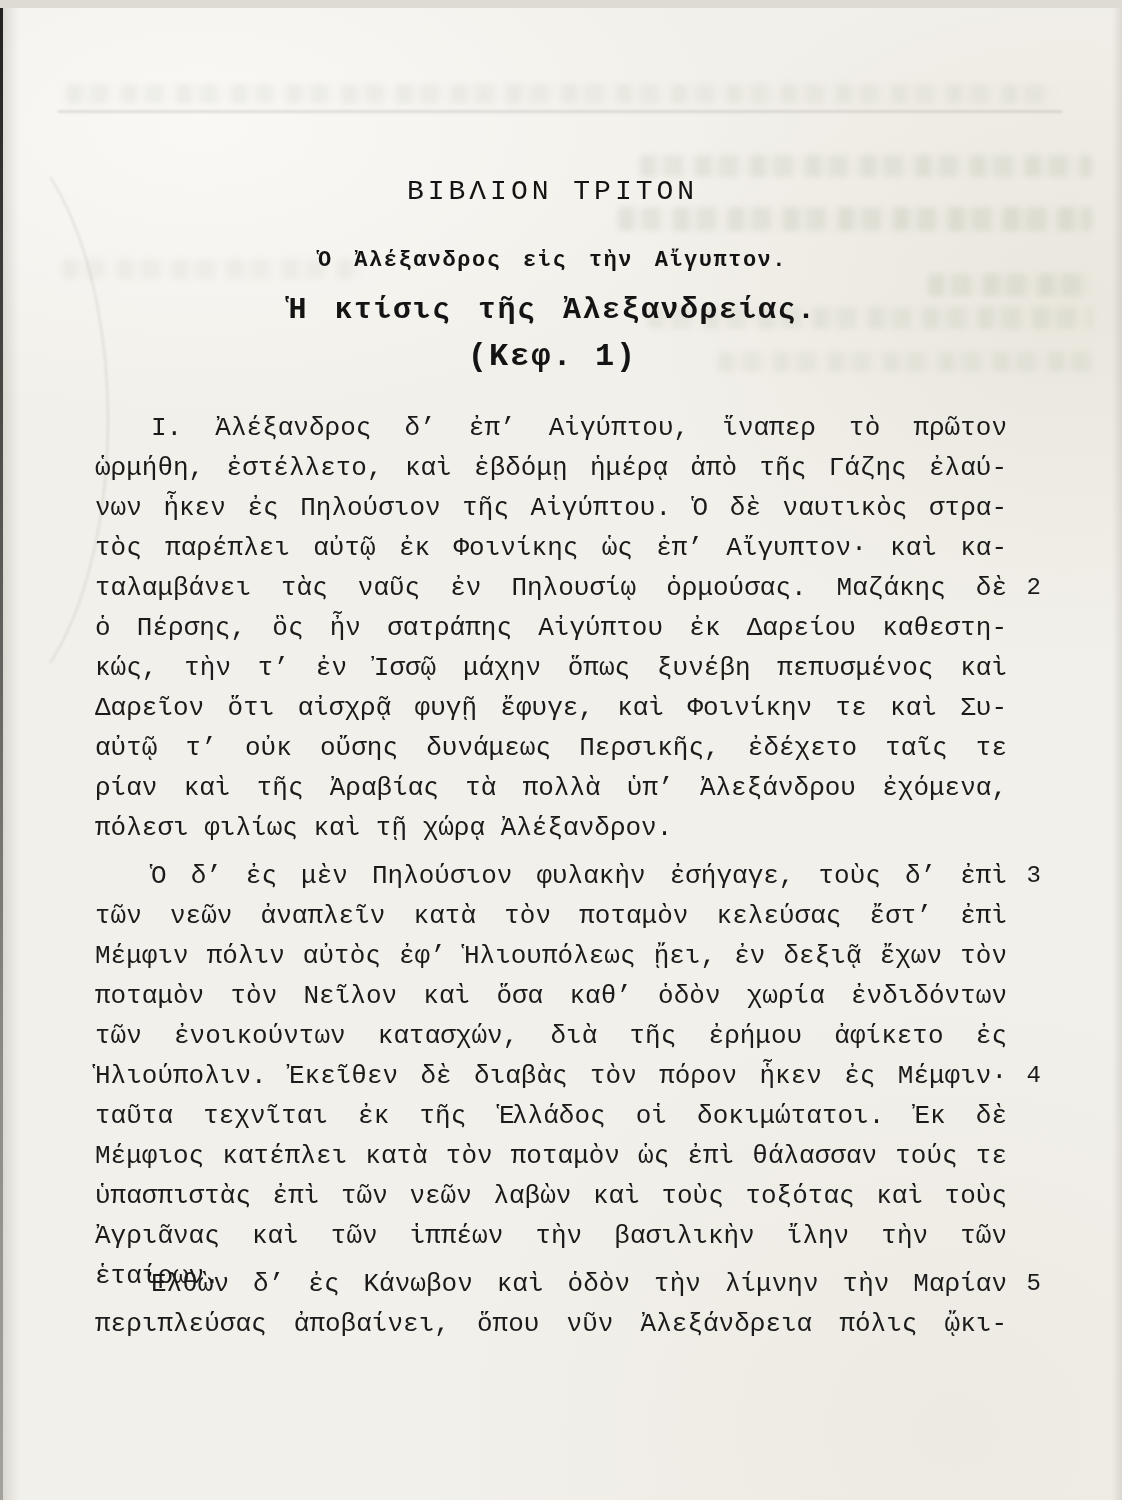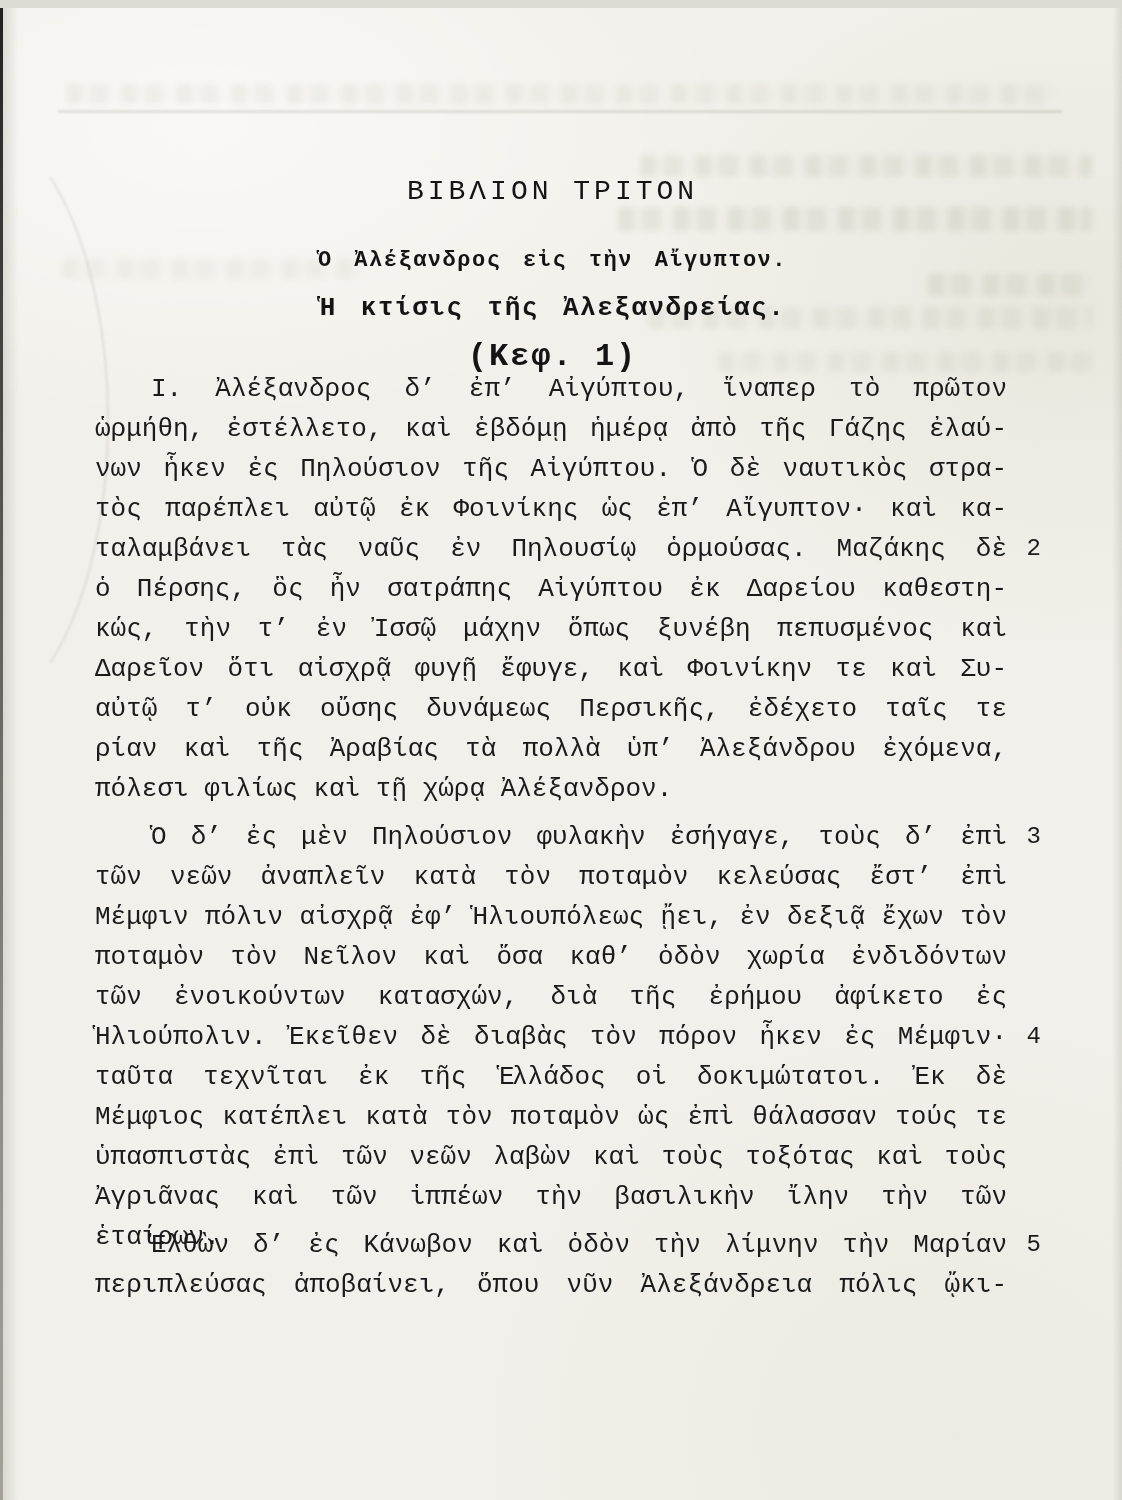--- a/index.html
+++ b/index.html
@@ -38,24 +38,24 @@
   .g2{top:147px;left:640px;width:452px;height:22px;opacity:.48;}
   .g3{top:199px;left:618px;width:474px;height:24px;opacity:.52;}
   .g4{top:251px;left:62px;width:300px;height:20px;opacity:.28;}
   .g5{top:266px;left:928px;width:164px;height:22px;opacity:.48;}
   .g6{top:299px;left:648px;width:444px;height:22px;opacity:.38;}
   .g7{top:344px;left:718px;width:374px;height:20px;opacity:.33;}
   
   .head{position:absolute;left:95px;width:915px;text-align:center;color:#141414;}
   .book-title{top:168px;font-size:28px;letter-spacing:4px;font-weight:400;}
   .h1{top:240px;font-size:22px;font-weight:700;letter-spacing:1.5px;word-spacing:7px;}
-  .h2{top:285px;font-size:26px;font-weight:700;letter-spacing:1.5px;word-spacing:7px;}
+  .h2{top:285px;font-size:30px;font-weight:700;letter-spacing:1.5px;word-spacing:7px;}
   .kef{top:330px;font-size:32px;font-weight:700;letter-spacing:2px;}
   
-  .text-block{position:absolute;left:95px;top:361px;width:912px;
+  .text-block{position:absolute;left:95px;top:400px;width:912px;
     font-size:26px;color:#1b1b1b;}
   .para + .para{margin-top:8px;}
   .line{position:relative;height:40px;line-height:40px;
     text-align:justify;text-align-last:justify;text-justify:inter-word;}
   .line.indent{padding-left:56px;}
   .line.nofill{text-align:center;text-align-last:left;}
   .margin-num{position:absolute;right:-34px;top:0;width:34px;
     text-align:right;text-align-last:right;font-size:24px;color:#1b1b1b;}
 </style>
 </head>
@@ -92,21 +92,21 @@
         <div class="line"><span>ὁ Πέρσης, ὃς ἦν σατράπης Αἰγύπτου ἐκ Δαρείου καθεστη-</span></div>
         <div class="line"><span>κώς, τὴν τ’ ἐν Ἰσσῷ μάχην ὅπως ξυνέβη πεπυσμένος καὶ</span></div>
         <div class="line"><span>Δαρεῖον ὅτι αἰσχρᾷ φυγῇ ἔφυγε, καὶ Φοινίκην τε καὶ Συ-</span></div>
         <div class="line"><span>αὐτῷ τ’ οὐκ οὔσης δυνάμεως Περσικῆς, ἐδέχετο ταῖς τε</span></div>
         <div class="line"><span>ρίαν καὶ τῆς Ἀραβίας τὰ πολλὰ ὑπ’ Ἀλεξάνδρου ἐχόμενα,</span></div>
         <div class="line nofill"><span>πόλεσι φιλίως καὶ τῇ χώρᾳ Ἀλέξανδρον.</span></div>
       </div>
       <div class="para">
         <div class="line indent"><span>Ὁ δ’ ἐς μὲν Πηλούσιον φυλακὴν ἐσήγαγε, τοὺς δ’ ἐπὶ</span><span class="margin-num">3</span></div>
         <div class="line"><span>τῶν νεῶν ἀναπλεῖν κατὰ τὸν ποταμὸν κελεύσας ἔστ’ ἐπὶ</span></div>
-        <div class="line"><span>Μέμφιν πόλιν αἰσχρᾷ ἐφ’ Ἡλιουπόλεως ᾔει, ἐν δεξιᾷ ἔχων τὸν</span></div>
+        <div class="line"><span>Μέμφιν πόλιν αὐτὸς ἐφ’ Ἡλιουπόλεως ᾔει, ἐν δεξιᾷ ἔχων τὸν</span></div>
         <div class="line"><span>ποταμὸν τὸν Νεῖλον καὶ ὅσα καθ’ ὁδὸν χωρία ἐνδιδόντων</span></div>
         <div class="line"><span>τῶν ἐνοικούντων κατασχών, διὰ τῆς ἐρήμου ἀφίκετο ἐς</span></div>
         <div class="line"><span>Ἡλιούπολιν. Ἐκεῖθεν δὲ διαβὰς τὸν πόρον ἧκεν ἐς Μέμφιν·</span><span class="margin-num">4</span></div>
         <div class="line"><span>ταῦτα τεχνῖται ἐκ τῆς Ἑλλάδος οἱ δοκιμώτατοι. Ἐκ δὲ</span></div>
         <div class="line"><span>Μέμφιος κατέπλει κατὰ τὸν ποταμὸν ὡς ἐπὶ θάλασσαν τούς τε</span></div>
         <div class="line"><span>ὑπασπιστὰς ἐπὶ τῶν νεῶν λαβὼν καὶ τοὺς τοξότας καὶ τοὺς</span></div>
         <div class="line"><span>Ἀγριᾶνας καὶ τῶν ἱππέων τὴν βασιλικὴν ἴλην τὴν τῶν ἑταίρων.</span></div>
       </div>
       <div class="para">
         <div class="line indent"><span>Ἐλθὼν δ’ ἐς Κάνωβον καὶ ὁδὸν τὴν λίμνην τὴν Μαρίαν</span><span class="margin-num">5</span></div>

